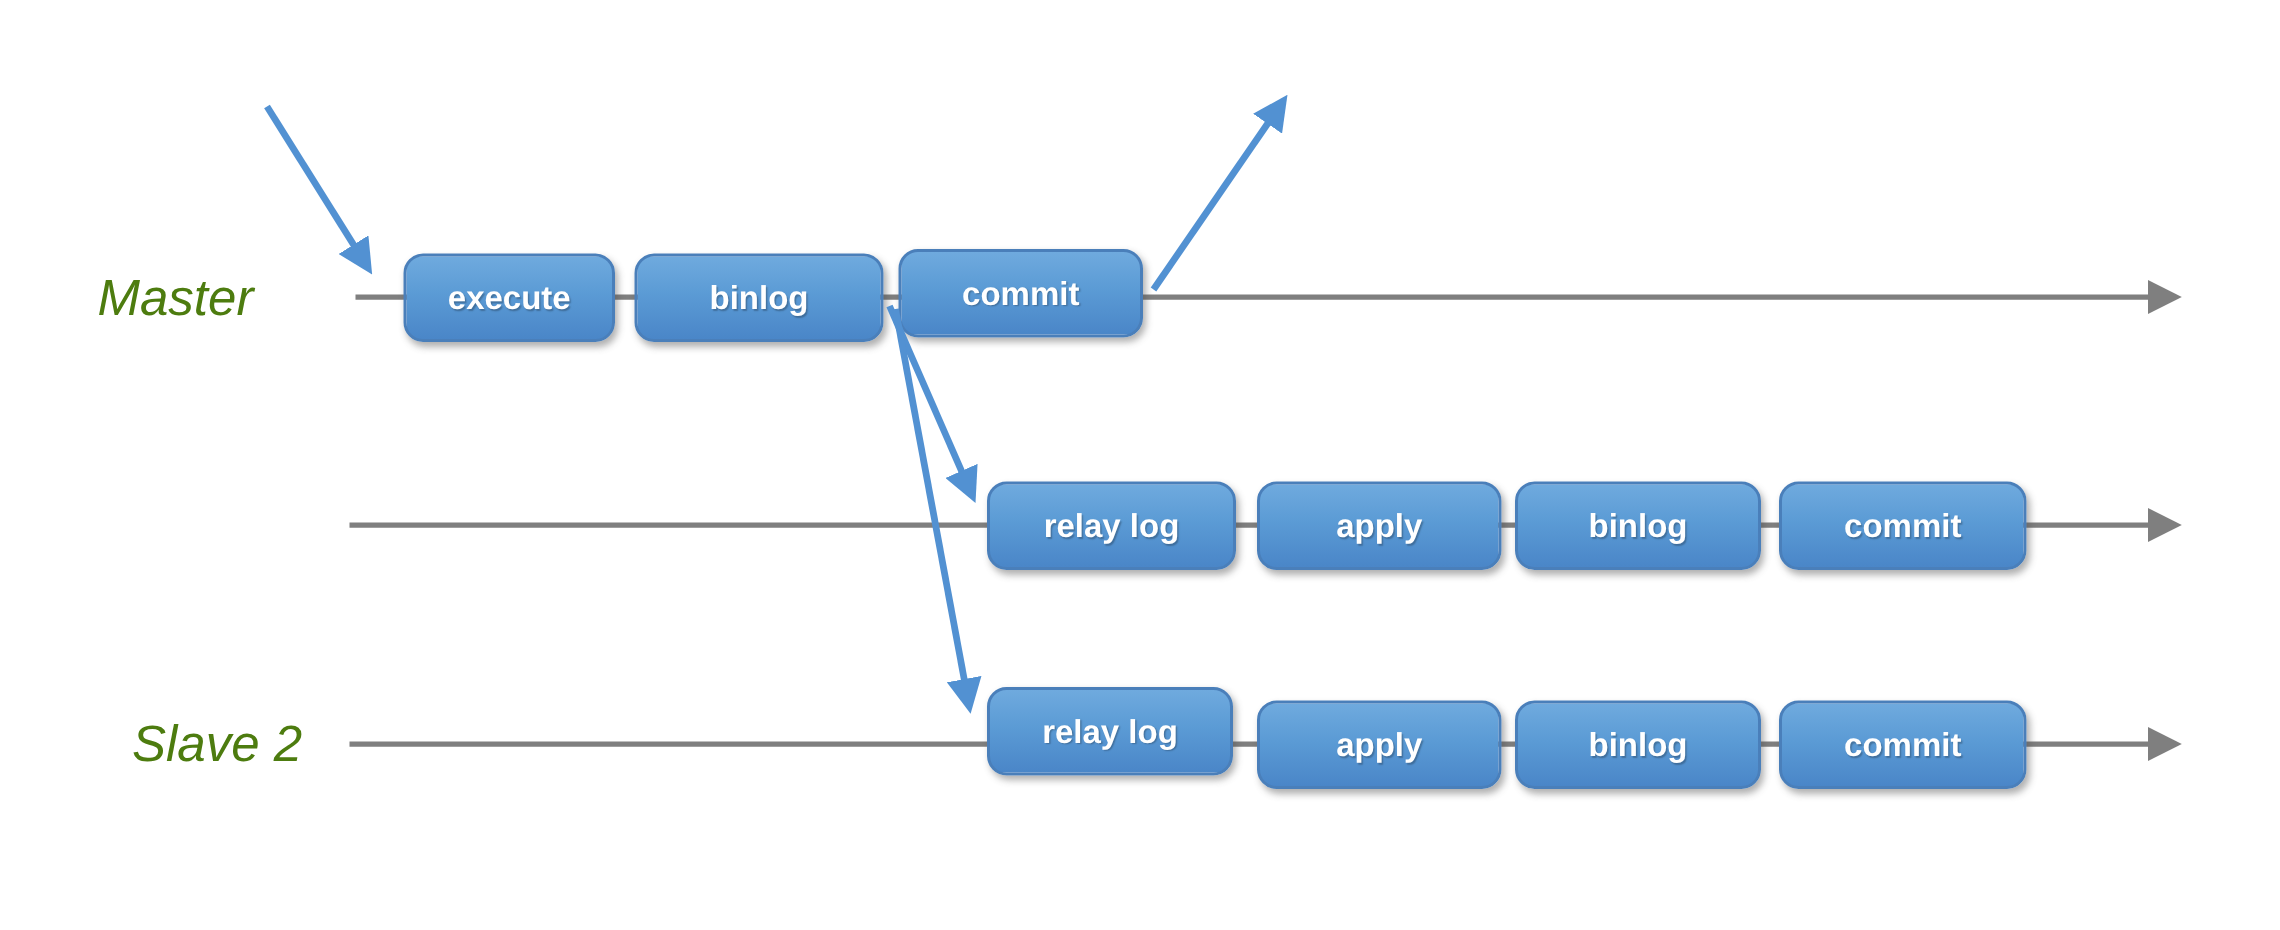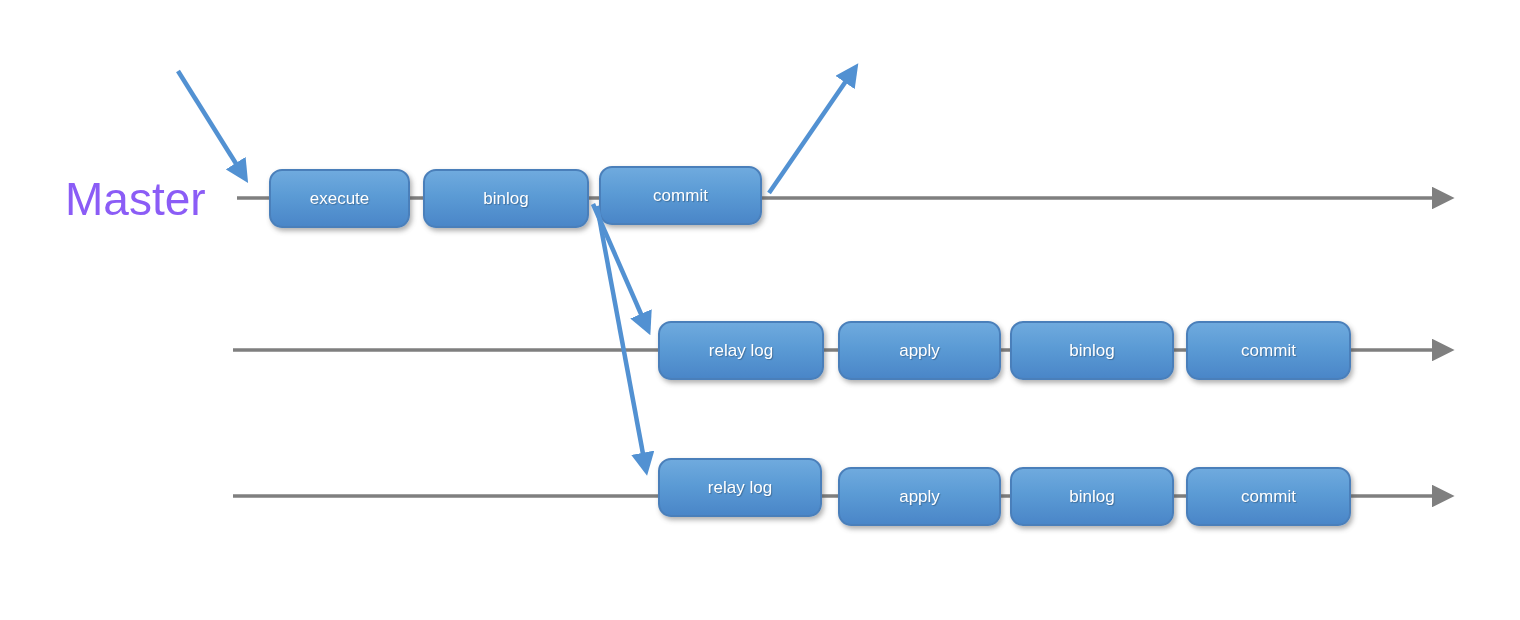--- a/index.html
+++ b/index.html
@@ -18,41 +18,42 @@
   svg.layer {
     position: absolute;
     left: 0;
     top: 0;
     width: 1520px;
     height: 620px;
     pointer-events: none;
   }
   .lane-label {
     position: absolute;
-    font-size: 46px;
+    font-size: 34px;
     line-height: 38px;
-    color: #8b5cf6;
+    color: #4d7c0f;
     white-space: nowrap;
+    font-style: italic;
   }
   .stage-box {
     position: absolute;
     height: 59px;
     border-radius: 13px;
     background: linear-gradient(180deg, #6faade 0%, #5b9bd5 45%, #4a86c8 100%);
     border: 2px solid #4a7fba;
     box-shadow: 2px 3px 5px rgba(80,80,80,0.45);
     box-sizing: border-box;
     display: flex;
     align-items: center;
     justify-content: center;
   }
   .stage-box .box-label {
     color: #ffffff;
-    font-weight: normal;
-    font-size: 17px;
+    font-weight: bold;
+    font-size: 22px;
     text-shadow: 1px 1px 1px rgba(0,0,0,0.25);
     white-space: nowrap;
   }
 </style>
 </head>
 <body>
 
 <div id="canvas">
 
   <svg class="layer">
@@ -60,20 +61,21 @@
       <marker id="grayArrow" viewBox="0 0 10 10" refX="8" refY="5" markerWidth="6.5" markerHeight="6.5" orient="auto-start-reverse">
         <path d="M0,0 L10,5 L0,10 z" fill="#7f7f7f"></path>
       </marker>
     </defs>
     <line x1="237" y1="198" x2="1450" y2="198" stroke="#7f7f7f" stroke-width="3.5" marker-end="url(#grayArrow)"></line>
     <line x1="233" y1="350" x2="1450" y2="350" stroke="#7f7f7f" stroke-width="3.5" marker-end="url(#grayArrow)"></line>
     <line x1="233" y1="496" x2="1450" y2="496" stroke="#7f7f7f" stroke-width="3.5" marker-end="url(#grayArrow)"></line>
   </svg>
 
   <div class="lane-label" style="left:65px; top:180px;">Master</div>
+  <div class="lane-label" style="left:88px; top:477px;">Slave 2</div>
 
   <div class="stage-box" style="left:269px; top:169px; width:141px;">
     <span class="box-label">execute</span>
   </div>
   <div class="stage-box" style="left:423px; top:169px; width:166px;">
     <span class="box-label">binlog</span>
   </div>
   <div class="stage-box" style="left:599px; top:166px; width:163px;">
     <span class="box-label">commit</span>
   </div>

